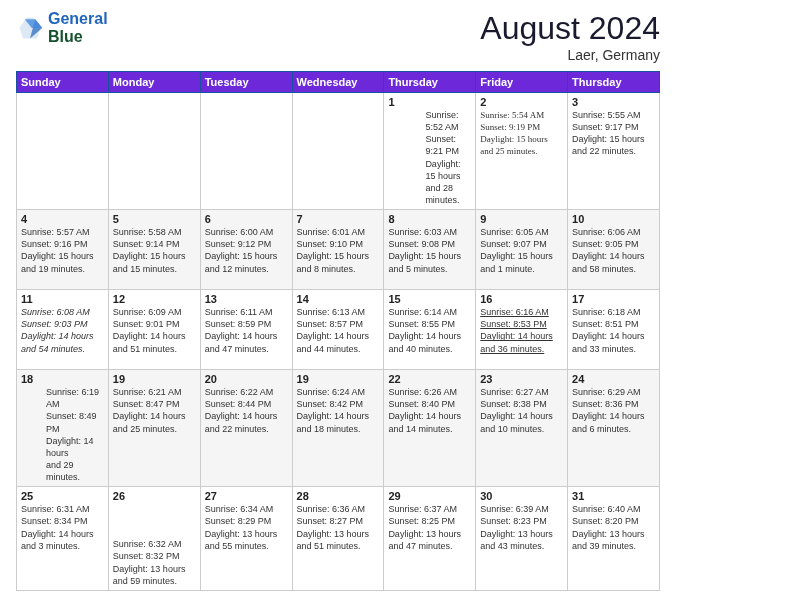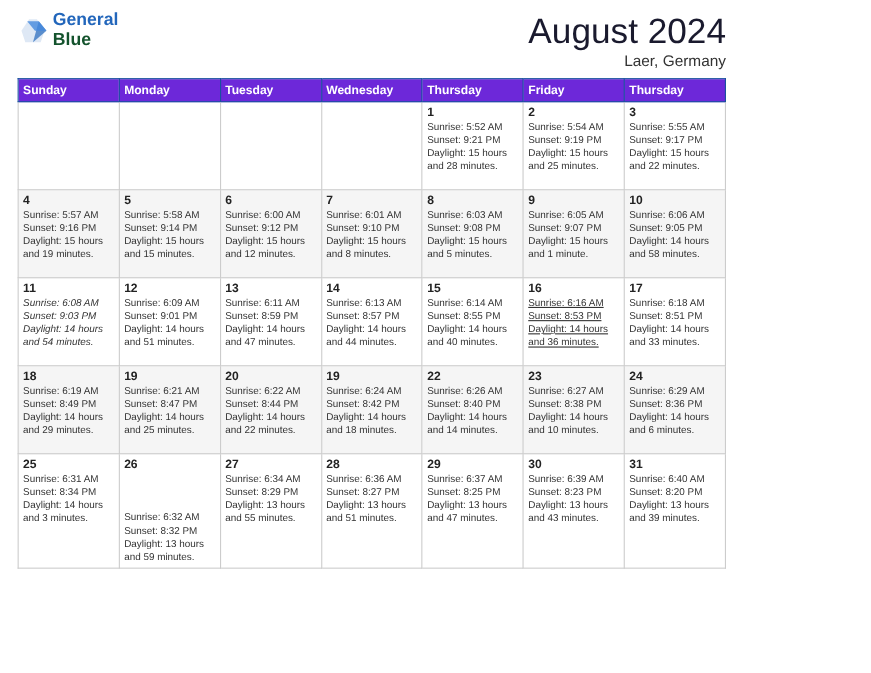--- a/index.html
+++ b/index.html
@@ -120,28 +120,28 @@
       </tr>
     </thead>
     <tbody id="calendar-body">
     <tr>
           <td class="empty-cell"></td>
           <td class="empty-cell"></td>
           <td class="empty-cell"></td>
           <td class="empty-cell"></td>
           <td>
             <div class="day-number">1</div>
-            <div class="day-info" style="white-space: pre-line;">Sunrise: 5:52 AM
+            <div class="day-info" style="white-space: pre-line; margin-left: 37px;">Sunrise: 5:52 AM
 Sunset: 9:21 PM
 Daylight: 15 hours
 and 28 minutes.</div>
           </td>
           <td>
             <div class="day-number">2</div>
-            <div class="day-info" style="white-space: pre-line;">Sunrise: 5:54 AM
+            <div class="day-info" style="white-space: pre-line; font-family: Liberation Serif, serif;">Sunrise: 5:54 AM
 Sunset: 9:19 PM
 Daylight: 15 hours
 and 25 minutes.</div>
           </td>
           <td>
             <div class="day-number">3</div>
             <div class="day-info" style="white-space: pre-line;">Sunrise: 5:55 AM
 Sunset: 9:17 PM
 Daylight: 15 hours
 and 22 minutes.</div>
@@ -245,21 +245,21 @@
             <div class="day-number">17</div>
             <div class="day-info" style="white-space: pre-line;">Sunrise: 6:18 AM
 Sunset: 8:51 PM
 Daylight: 14 hours
 and 33 minutes.</div>
           </td>
         </tr>
         <tr>
           <td>
             <div class="day-number">18</div>
-            <div class="day-info" style="white-space: pre-line;">Sunrise: 6:19 AM
+            <div class="day-info" style="white-space: pre-line; margin-left: 25px;">Sunrise: 6:19 AM
 Sunset: 8:49 PM
 Daylight: 14 hours
 and 29 minutes.</div>
           </td>
           <td>
             <div class="day-number">19</div>
             <div class="day-info" style="white-space: pre-line;">Sunrise: 6:21 AM
 Sunset: 8:47 PM
 Daylight: 14 hours
 and 25 minutes.</div>

